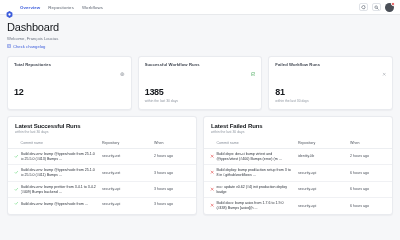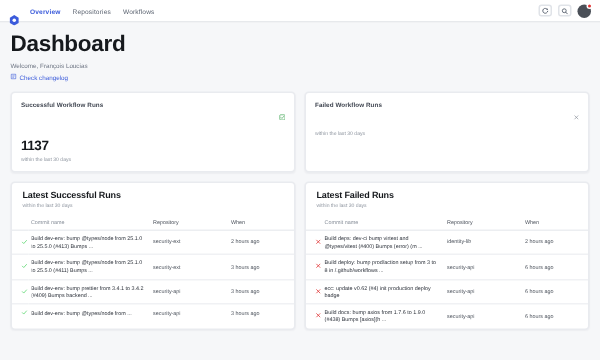--- a/index.html
+++ b/index.html
@@ -42,21 +42,21 @@
     background: #4a4f57; display: block;
   }
   .avatar-badge {
     position: absolute; top: -1px; right: -1px;
     width: 4px; height: 4px; border-radius: 50%;
     background: #e03131; border: .5px solid #fff;
   }
 
   
   .page { padding: 6px 7px 0 7px; }
-  .page-title { font-size: 15px; font-weight: bold; letter-spacing: -.2px; }
+  .page-title { font-size: 11px; font-weight: normal; letter-spacing: -.2px; }
   .welcome { font-size: 4.2px; color: #6b7280; margin-top: 3px; }
   .changelog-link {
     display: flex; align-items: center; gap: 2px;
     font-size: 4.2px; color: #3b5bdb; margin-top: 3px;
   }
 
   
   .stats-row { display: flex; gap: 6px; margin-top: 7px; }
   .stat-card {
     flex: 1 1 0; background: #fff; border: 1px solid #e9ebef;
@@ -154,46 +154,60 @@
         <rect x="1" y="1" width="8" height="8" rx="1.2" fill="none" stroke="#3b5bdb" stroke-width="1.2"></rect>
         <line x1="3" y1="4" x2="7" y2="4" stroke="#3b5bdb" stroke-width="1"></line>
         <line x1="3" y1="6.2" x2="6" y2="6.2" stroke="#3b5bdb" stroke-width="1"></line>
       </svg>
     </span>
     <span>Check changelog</span>
   </div>
 
   <div class="stats-row">
 
+    <div class="stat-card">
+      <div class="stat-head">
+        <span class="stat-label">Total Repositories</span>
+        <span>
+          <svg viewBox="0 0 12 12" width="4.5" height="4.5">
+            <circle cx="6" cy="6" r="4.4" fill="none" stroke="#8b9099" stroke-width="1.1"></circle>
+            <path d="M1.8 6 H10.2 M6 1.6 C4.3 3.6 4.3 8.4 6 10.4 C7.7 8.4 7.7 3.6 6 1.6Z" fill="none" stroke="#8b9099" stroke-width=".9"></path>
+          </svg>
+        </span>
+      </div>
+      <div class="stat-value">12</div>
+      <div class="stat-sub"></div>
+    </div>
 
 
     <div class="stat-card">
       <div class="stat-head">
         <span class="stat-label">Successful Workflow Runs</span>
         <span>
           <svg viewBox="0 0 12 12" width="4.5" height="4.5">
             <rect x="1.4" y="1.4" width="9.2" height="9.2" rx="1.4" fill="none" stroke="#2f9e44" stroke-width="1.1"></rect>
             <path d="M3.6 6.2 L5.3 7.9 L8.5 4.2" fill="none" stroke="#2f9e44" stroke-width="1.1" stroke-linecap="round" stroke-linejoin="round"></path>
           </svg>
         </span>
       </div>
-      <div class="stat-value">1137</div>
+      <div class="stat-value">1385</div>
       <div class="stat-sub">within the last 30 days</div>
     </div>
 
     <div class="stat-card">
       <div class="stat-head">
         <span class="stat-label">Failed Workflow Runs</span>
         <span>
           <svg viewBox="0 0 12 12" width="4.5" height="4.5">
             <line x1="3.2" y1="3.2" x2="8.8" y2="8.8" stroke="#8b9099" stroke-width="1.2" stroke-linecap="round"></line>
             <line x1="8.8" y1="3.2" x2="3.2" y2="8.8" stroke="#8b9099" stroke-width="1.2" stroke-linecap="round"></line>
           </svg>
         </span>
       </div>
+      <div class="stat-value">81</div>
       <div class="stat-sub">within the last 30 days</div>
     </div>
 
   </div>
 
   <div class="panels-row">
 
     <div class="panel">
       <div class="panel-title">Latest Successful Runs</div>
       <div class="panel-sub">within the last 30 days</div>

